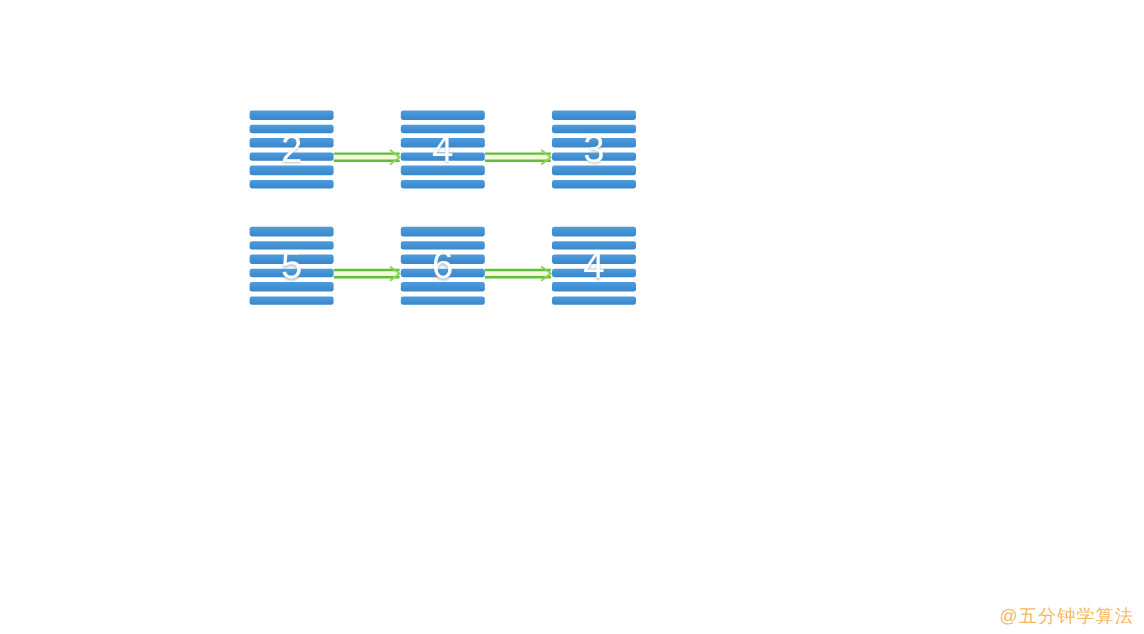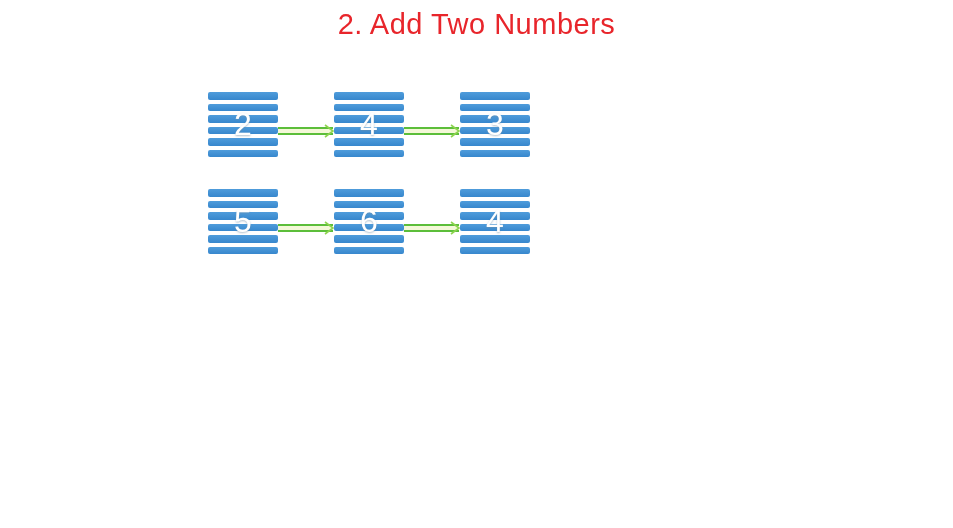--- a/index.html
+++ b/index.html
@@ -37,21 +37,20 @@
   .watermark{
     position:absolute;right:8px;bottom:5px;
     font-size:15px;letter-spacing:1px;opacity:0.85;
     font-family:"Liberation Sans",sans-serif;
   }
 </style>
 </head>
 <body>
 
 <div id="canvas">
-  <div class="slide-title" style="color: rgb(232, 37, 43);">2. Add Two Numbers</div>
 
   <div id="diagram">
       <div class="list-row row-1">
         <div class="node">
           <div class="stripe"></div>
           <div class="stripe"></div>
           <div class="stripe"></div>
           <div class="stripe"></div>
           <div class="stripe"></div>
           <div class="stripe"></div>
@@ -124,13 +123,14 @@
           <div class="stripe"></div>
           <div class="stripe"></div>
           <div class="stripe"></div>
           <div class="stripe"></div>
           <div class="stripe"></div>
           <span class="node-value" style="color: rgb(255, 255, 255);">4</span>
         </div>
       </div>
     </div>
 
+  <div class="watermark" style="color: rgb(245, 169, 66);">@五分钟学算法</div>
 </div>
 
 </body></html>

